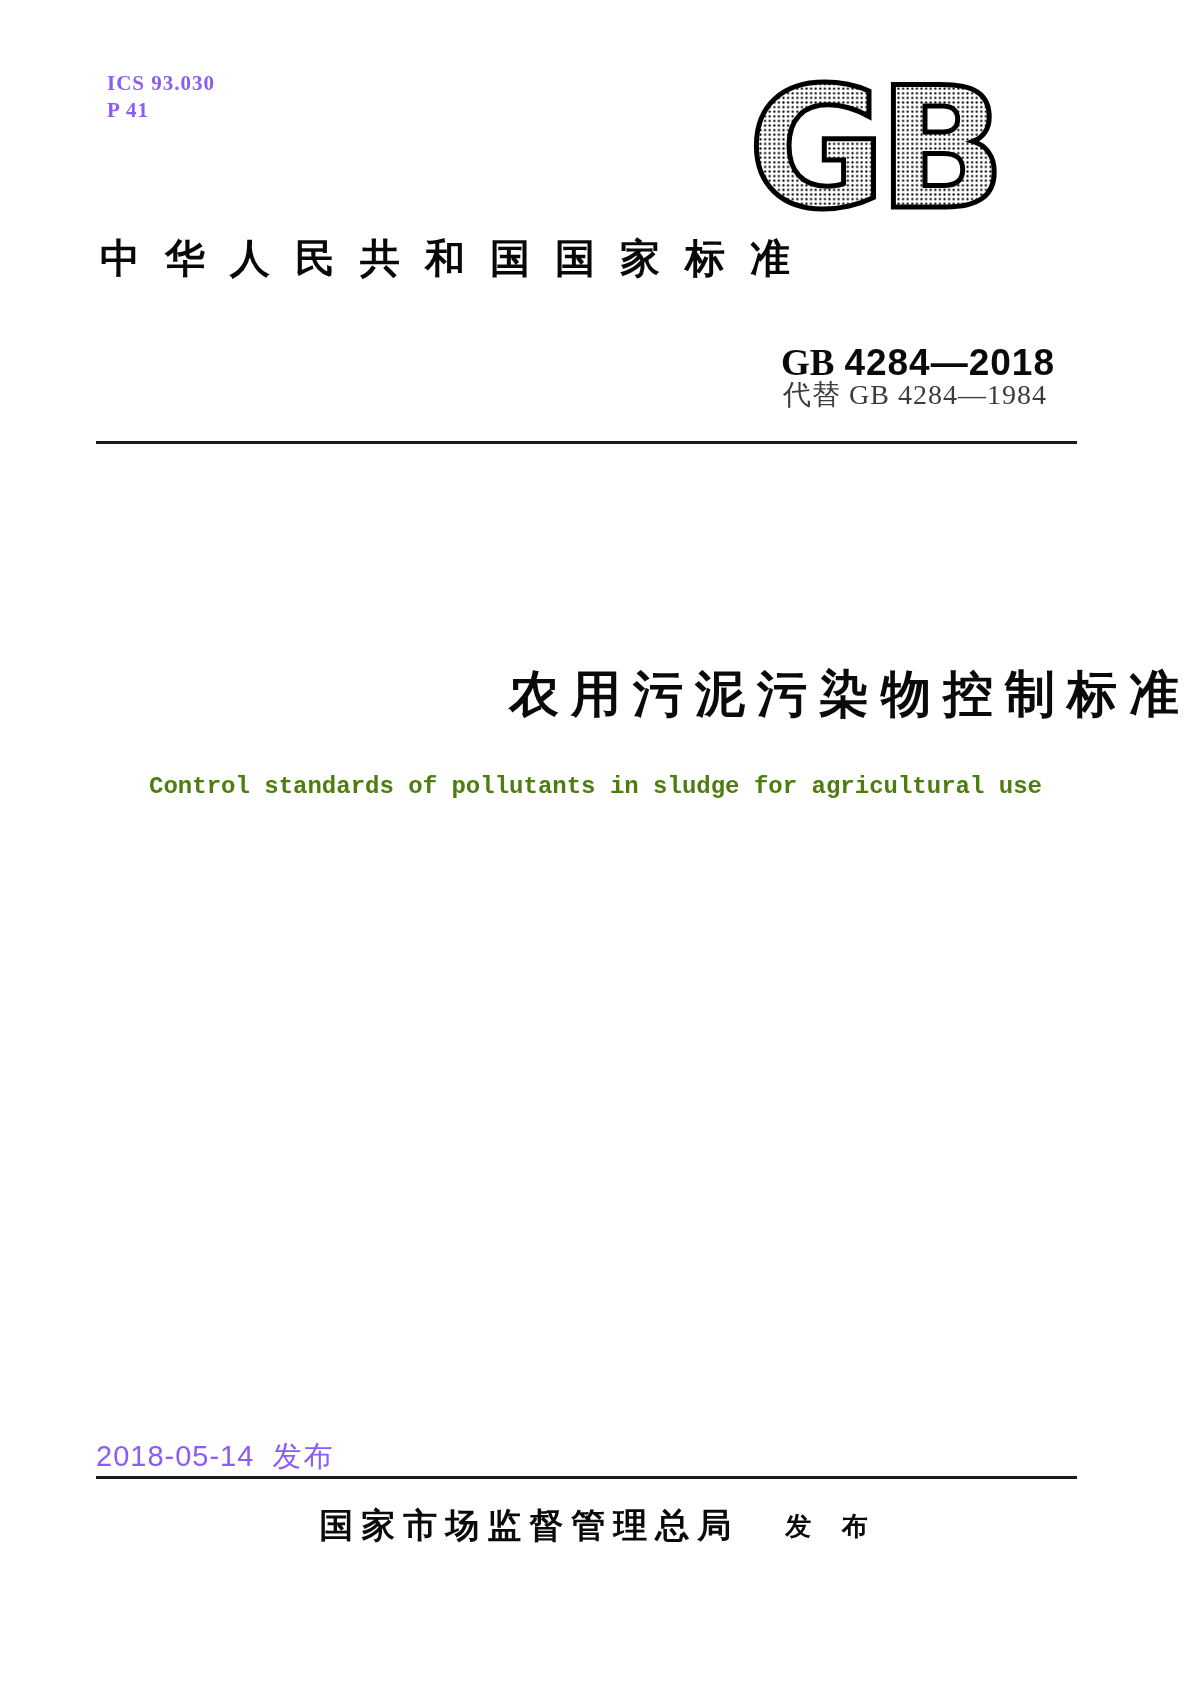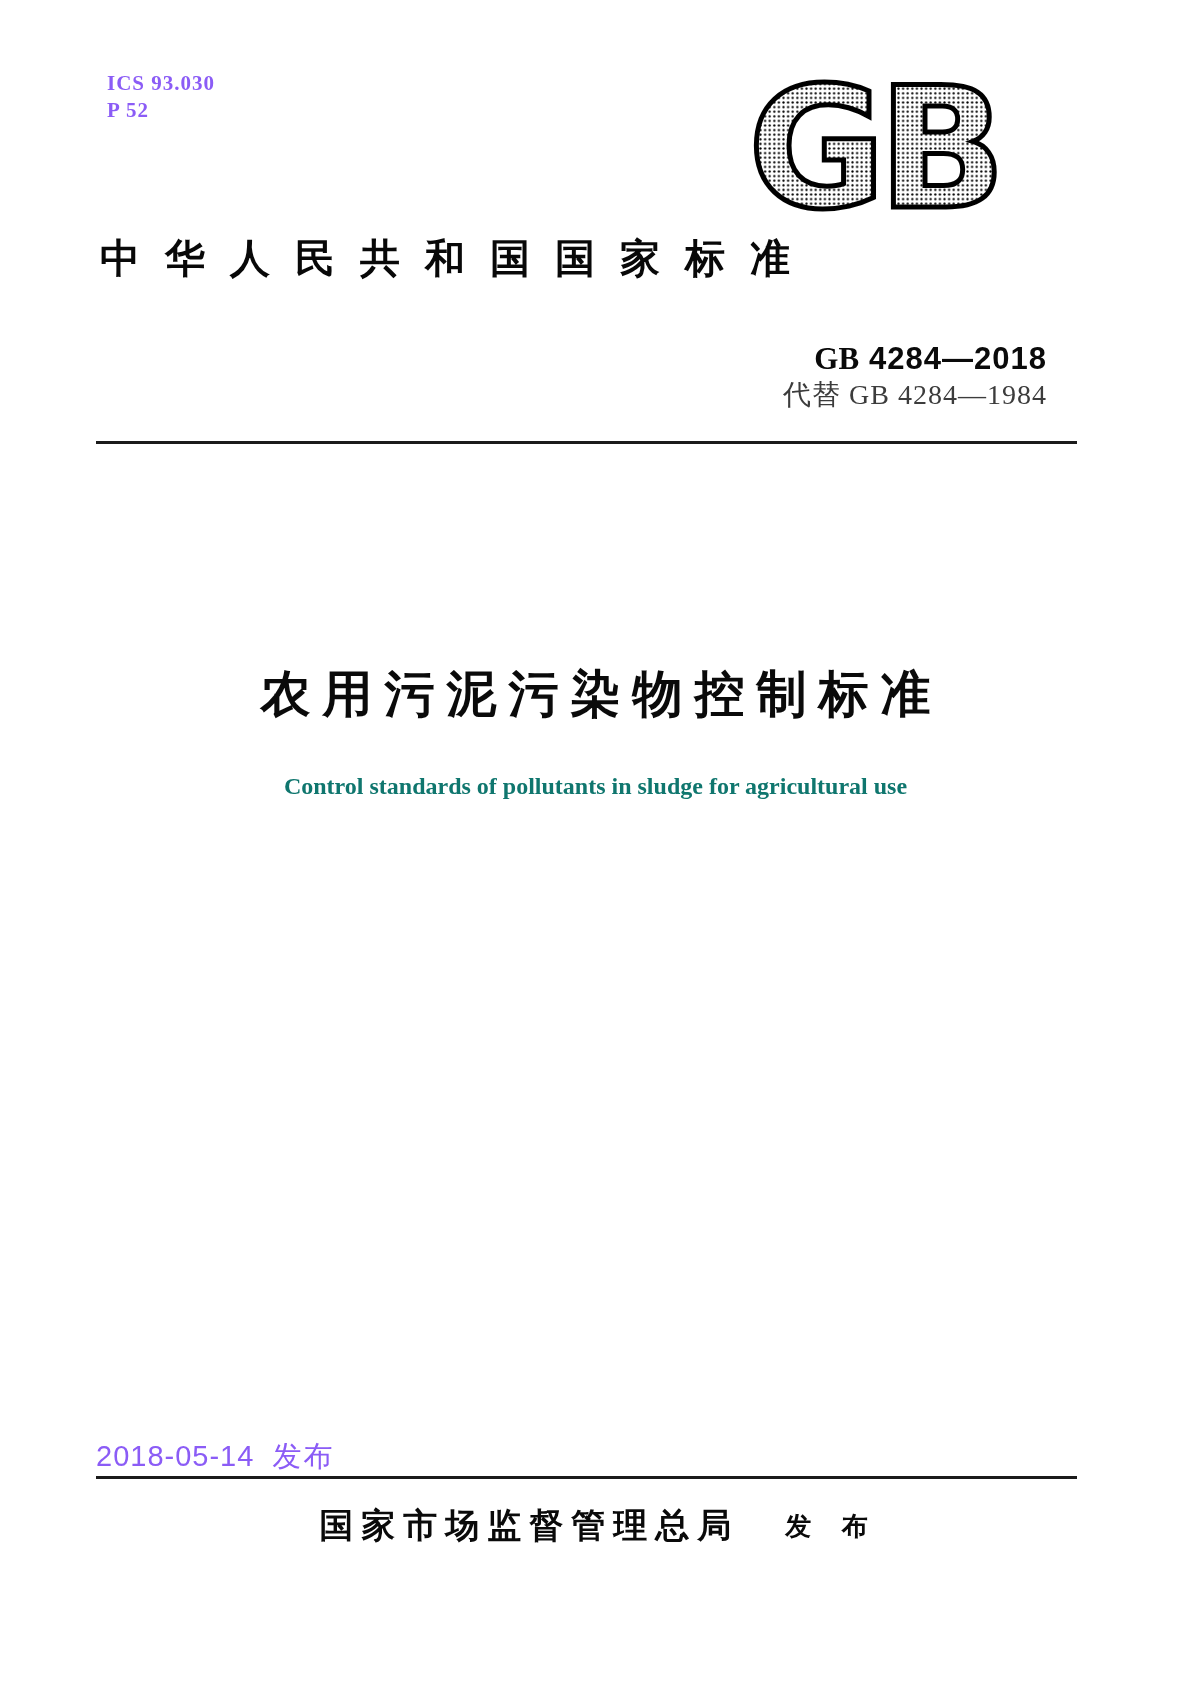--- a/index.html
+++ b/index.html
@@ -49,25 +49,25 @@
     font-size: 40px;
     letter-spacing: 25px;
     white-space: nowrap;
     color: #080808;
     line-height: 1.15;
   }
 
   
   .std-code {
     position: absolute;
-    right: 144px;
+    right: 136px;
     top: 341px;
     text-align: right;
     white-space: nowrap;
-    font-size: 31px;
+    font-size: 37px;
     font-weight: bold;
     color: #0a0a0a;
   }
   .std-code .prefix {
     font-family: "Liberation Serif", serif;
     margin-right: 10px;
   }
   .std-code .number {
     font-family: "Liberation Sans", sans-serif;
     letter-spacing: 1px;
@@ -94,40 +94,40 @@
   }
   .rule-top { top: 441px; }
   .rule-bottom { top: 1476px; }
 
   
   .doc-title-zh {
     position: absolute;
     left: 0;
     width: 100%;
     top: 661px;
-    text-align: center;
+    text-align: right;
     text-indent: 12px;
     font-family: "Liberation Sans", sans-serif;
     font-weight: bold;
     font-size: 50px;
     letter-spacing: 12px;
     color: #0a0a0a;
     white-space: nowrap;
   }
 
   .doc-title-en {
     position: absolute;
     left: 0;
     width: 100%;
     top: 773px;
     text-align: center;
-    font-family: Liberation Serif, serif;
+    font-family: Liberation Mono, monospace;
     font-weight: bold;
     font-size: 24px;
-    color: #0f766e;
+    color: #4d7c0f;
     white-space: nowrap;
   }
 
   
   .dates-row {
     position: absolute;
     left: 96px;
     right: 114px;
     top: 1437px;
     display: flex;
@@ -171,21 +171,21 @@
     white-space: nowrap;
   }
 </style>
 </head>
 <body>
 
 <div class="page">
 
   <div class="ics-block">
     <div>ICS 93.030</div>
-    <div>P 52</div>
+    <div>P 41</div>
   </div>
 
   <svg class="gb-logo" viewBox="0 0 294 152" xmlns="http://www.w3.org/2000/svg" aria-hidden="true">
     <defs>
       <pattern id="halftone" width="4.6" height="4.6" patternUnits="userSpaceOnUse">
         <rect width="4.6" height="4.6" fill="#ffffff"></rect>
         <circle cx="2.3" cy="2.3" r="1.15" fill="#000000"></circle>
       </pattern>
     </defs>
     <text x="147" y="139" text-anchor="middle" font-family="'DejaVu Sans', sans-serif" font-weight="bold" font-size="168" letter-spacing="-8" fill="url(#halftone)" stroke="#000000" stroke-width="5">GB</text>

